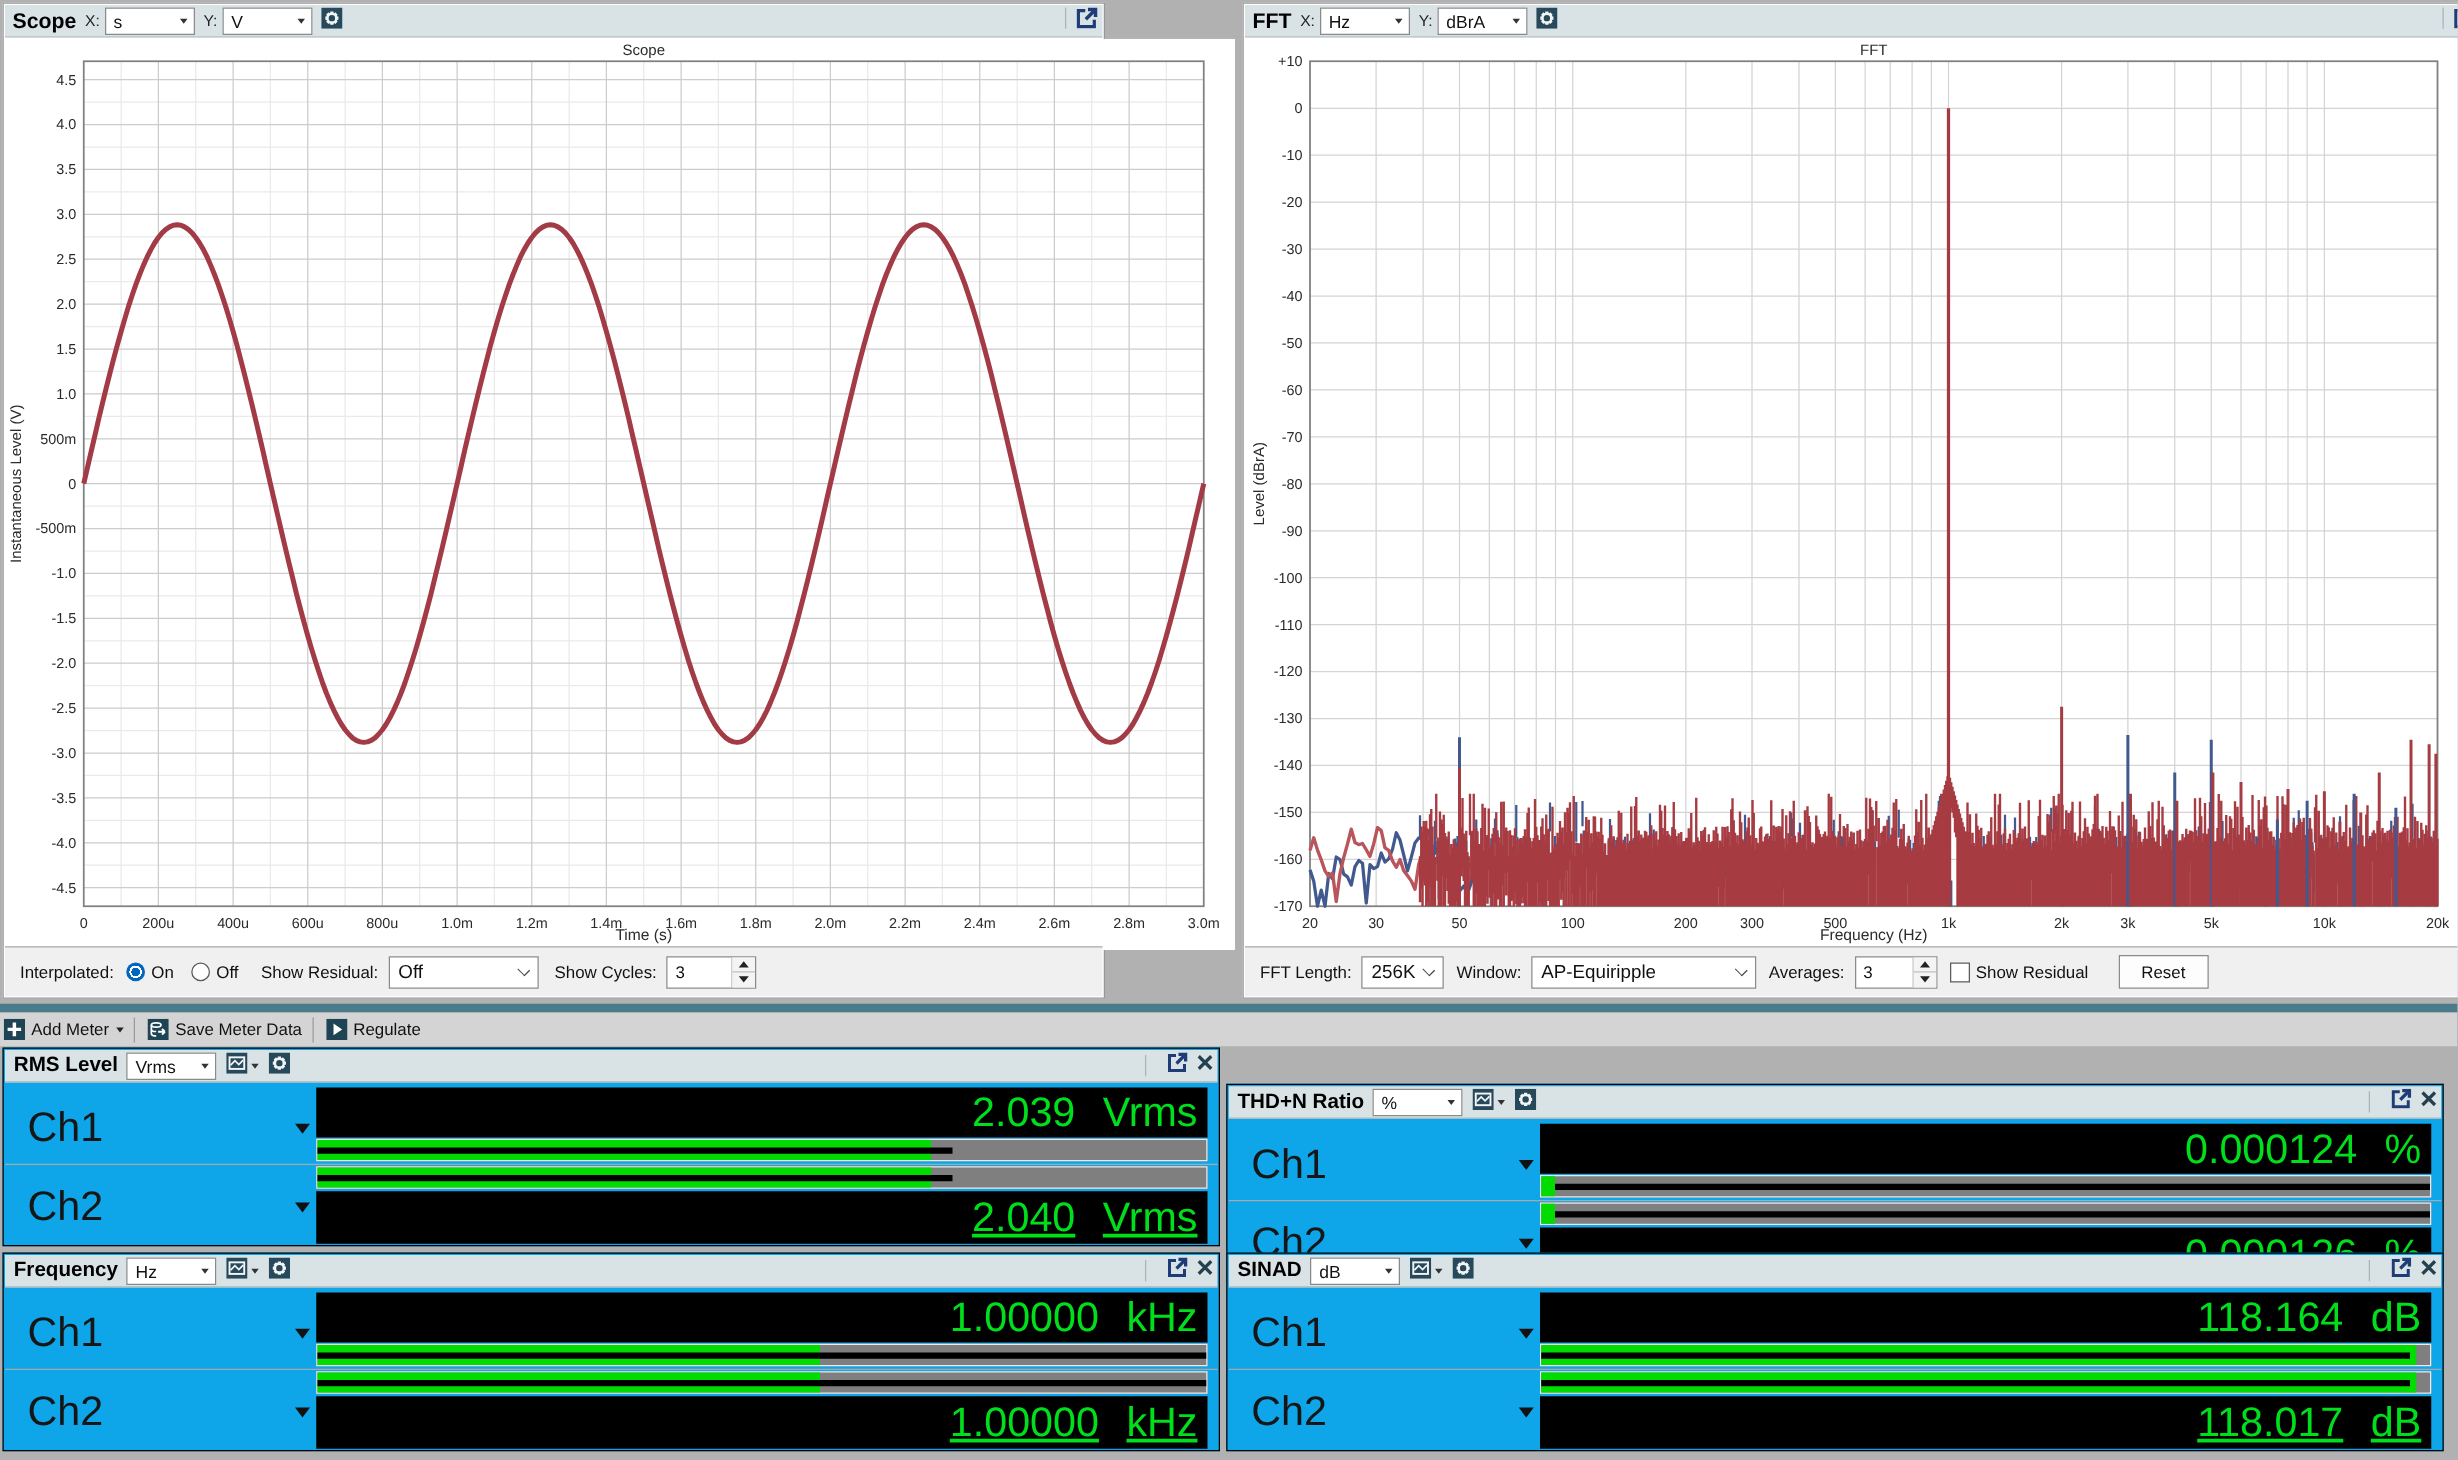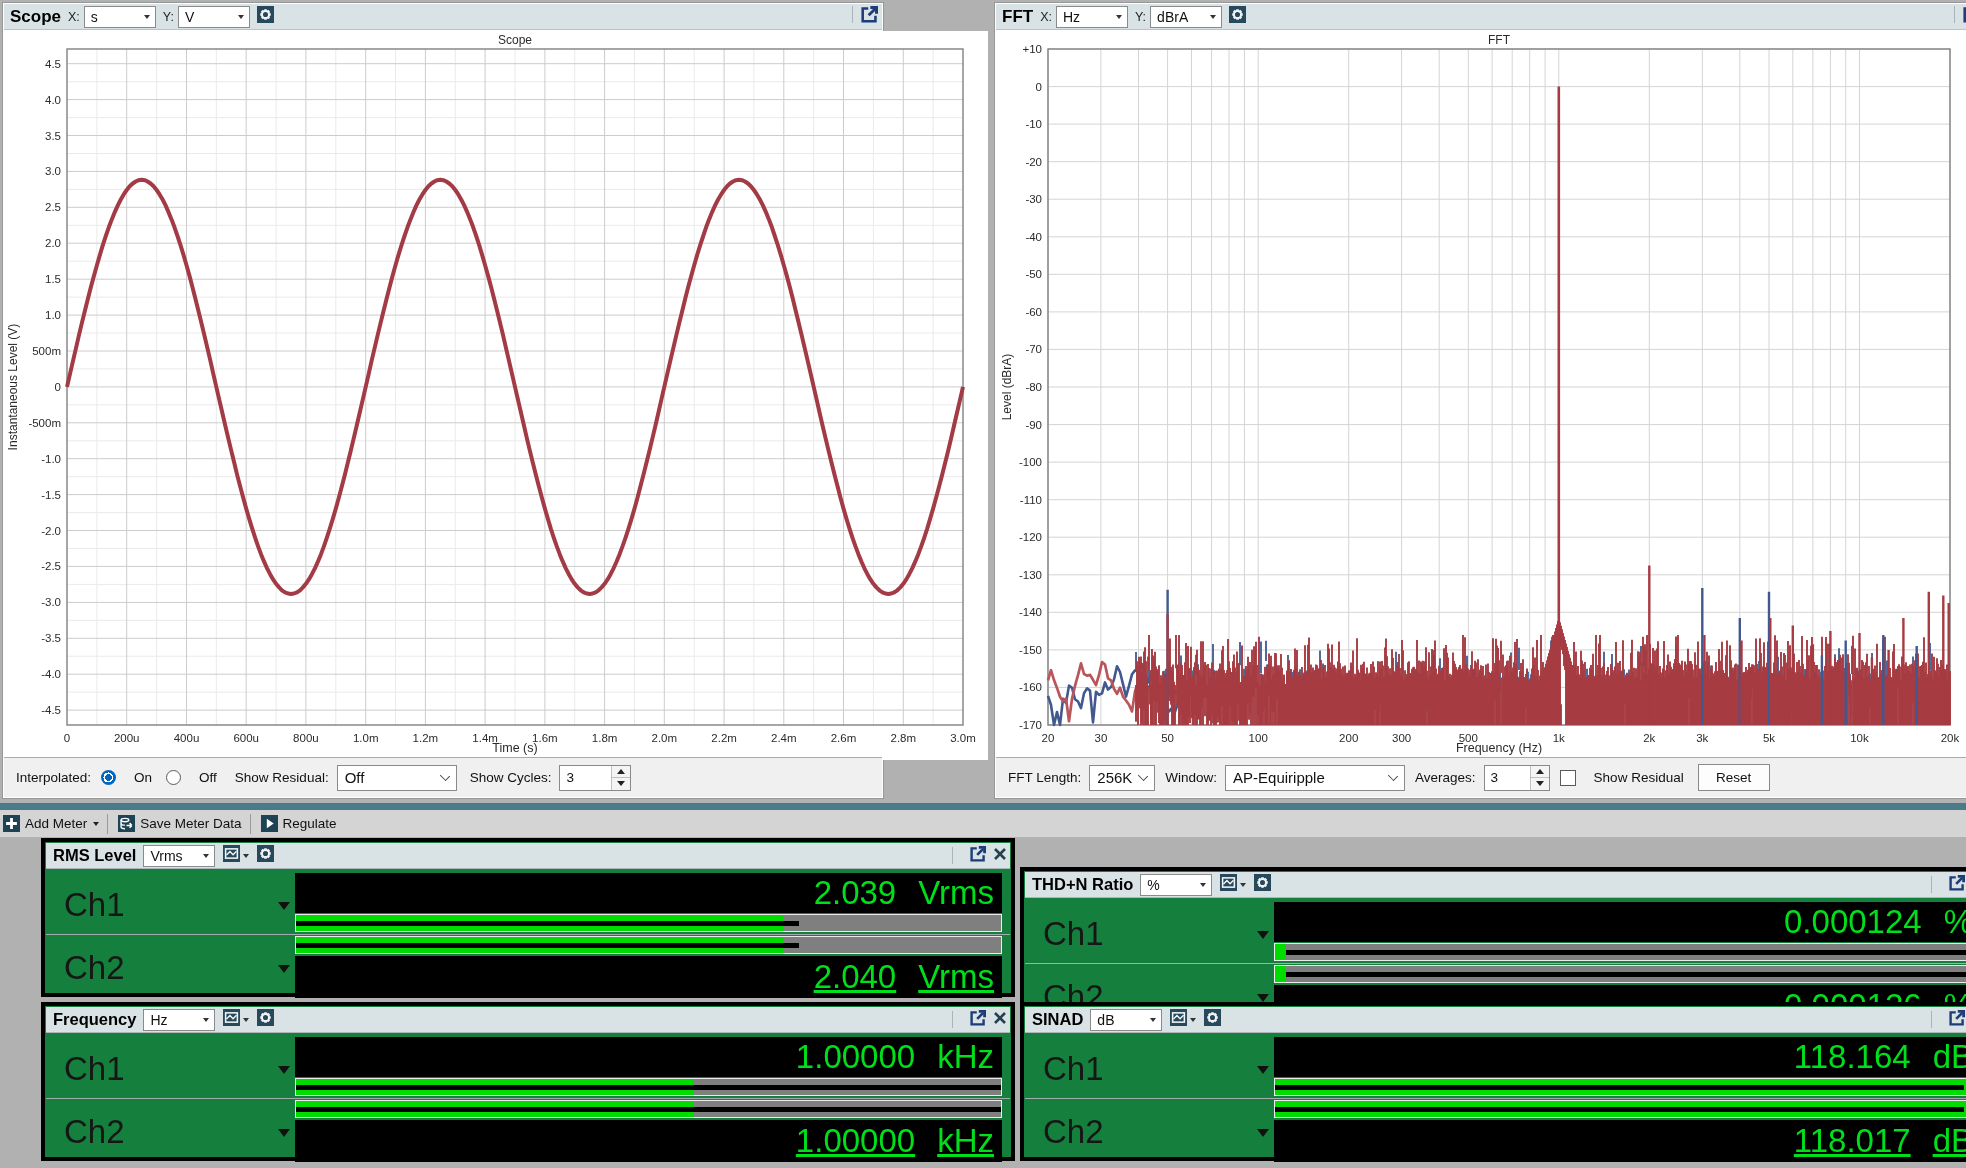--- a/index.html
+++ b/index.html
@@ -10,41 +10,41 @@
 .dd72 { width:72px; height:22px; background:#fff; border:1px solid #8a8a8a; font-size:14px; color:#111; display:inline-flex; align-items:center; padding-left:6px; margin-left:4px; position:relative; }
 .dda { position:absolute; right:5px; top:50%; margin-top:-2px; width:0; height:0; border-left:3.5px solid transparent; border-right:3.5px solid transparent; border-top:4.5px solid #333; display:inline-block; }
 .tri { display:inline-block; width:0; height:0; border-left:3.5px solid transparent; border-right:3.5px solid transparent; border-top:4.5px solid #333; margin-left:3px; }
 .gear { margin-left:7px; height:22px; }
 .ghr { position:absolute; right:4px; top:2px; display:flex; align-items:center; }
 .vsep { width:1px; height:17px; background:#aab4b7; display:inline-block; margin-right:8px; }
 .gpop { display:inline-flex; }
 .chart { position:absolute; left:1px; top:28px; }
 .gctrl { position:absolute; left:1px; right:1px; bottom:1px; height:40px; background:#f0f0f0; border-top:1px solid #ababab; display:flex; align-items:center; font-size:13.5px; color:#111; }
 .clab { }
-.clab2 { margin-left:18px; }
+.clab2 { margin-left:5px; }
 .radio { width:15px; height:15px; border-radius:50%; border:1px solid #5a5a5a; background:#fff; display:inline-block; margin-left:10px; }
 .radio.on { border:none; background:radial-gradient(circle,#0067c0 0 3.4px,#fff 3.4px 5px,#0067c0 5px); }
 .combo { background:#fff; border:1px solid #8a8a8a; display:inline-flex; align-items:center; padding-left:7px; position:relative; margin-left:8px; color:#111; }
 .chev { position:absolute; right:7px; top:50%; width:8px; height:8px; margin-top:-6px; border-right:1.6px solid #444; border-bottom:1.6px solid #444; transform:rotate(45deg) scale(1,0.8); }
 .spin { height:26px; background:#fff; border:1px solid #8a8a8a; display:inline-flex; align-items:center; position:relative; margin-left:8px; }
 .spintxt { padding-left:6px; flex:1; }
 .spinbtns { width:19px; height:100%; display:flex; flex-direction:column; border-left:1px solid #c0c0c0; }
 .sb { flex:1; background:#f4f4f4; display:flex; align-items:center; justify-content:center; }
 .sb + .sb { border-top:1px solid #c0c0c0; }
 .tri-up { width:0; height:0; border-left:4px solid transparent; border-right:4px solid transparent; border-bottom:5px solid #222; }
 .tri-dn { width:0; height:0; border-left:4px solid transparent; border-right:4px solid transparent; border-top:5px solid #222; }
 .checkbox { width:16px; height:16px; border:1px solid #5a5a5a; background:#fff; display:inline-block; }
 .btn { width:72px; height:27px; background:#fdfdfd; border:1px solid #8a8a8a; display:inline-flex; align-items:center; justify-content:center; }
 .tealstrip { position:absolute; left:0; top:803px; width:1966px; height:7px; background:#4a7b8b; }
 .toolbar { position:absolute; left:0; top:810px; width:1966px; height:27px; background:#d4d4d4; display:flex; align-items:center; font-size:13.5px; color:#111; }
 .tbic { margin-left:3px; height:17px; display:inline-flex; }
 .tbtxt { margin-left:5px;text-align:center; }
 .tbarr { width:0;height:0;border-left:3.5px solid transparent;border-right:3.5px solid transparent;border-top:4.5px solid #222; margin-left:6px; display:inline-block;}
 .tbsep { width:1px; height:20px; background:#9a9a9a; margin:0 7px 0 8px; display:inline-block; }
-.meter { position:absolute; width:974px; height:159px; background:#15803d; border:4px solid #000000;margin-left:39px; }
+.meter { position:absolute; width:974px; height:159px; background:#0ea5e9; border:1px solid #000000; }
 .mhead { position:absolute; left:1px; top:1px; right:1px; height:26px; background:#d9e3e6; display:flex; align-items:center; border-bottom:1px solid #adb7ba; }
 .mtitle { font-weight:bold; font-size:16.5px; color:#000; margin-left:7px; }
 .mdd { width:72px; height:22px; background:#fff; border:1px solid #8a8a8a; font-size:14px; color:#111; display:inline-flex; align-items:center; padding-left:6px; margin-left:7px; position:relative; }
 .mic { display:inline-flex; margin-left:8px; height:22px; }
 .mhr { position:absolute; right:3px; top:0; height:100%; display:flex; align-items:center; }
 .mbody { position:absolute; left:1px; right:1px; top:28px; bottom:1px;padding-left:24px; }
 .chrow { position:absolute; left:0; width:100%; height:63px; }
 .chrow.r1 { top:3px; }
 .chrow.r2 { top:66px; } .rowsep { position:absolute; left:0; right:0; top:64px; height:1px; background:#a2acaf; }
 .chlab { position:absolute; left:0; top:0; width:249px; height:100%; }
@@ -238,21 +238,21 @@
           <span class="sb">
             <i class="tri-up"></i>
           </span>
           <span class="sb">
             <i class="tri-dn"></i>
           </span>
         </span>
       </span>
  <span class="checkbox" style="margin-left:10px"></span>
       <span class="clab2">Show Residual</span>
- <span class="btn" style="margin-left:14px">Reset</span>
+ <span class="btn" style="margin-left:24px">Reset</span>
 </div>
 </div>
 <div class="tealstrip"></div>
 <div class="toolbar">
  <span class="tbic">
       <svg width="17" height="17" viewBox="0 0 22 22">
         <rect width="22" height="22" fill="#1d4355"></rect>
         <path d="M11 4V18M4 11H18" stroke="#ffffff" stroke-width="3.6"></path>
       </svg>
     </span>

